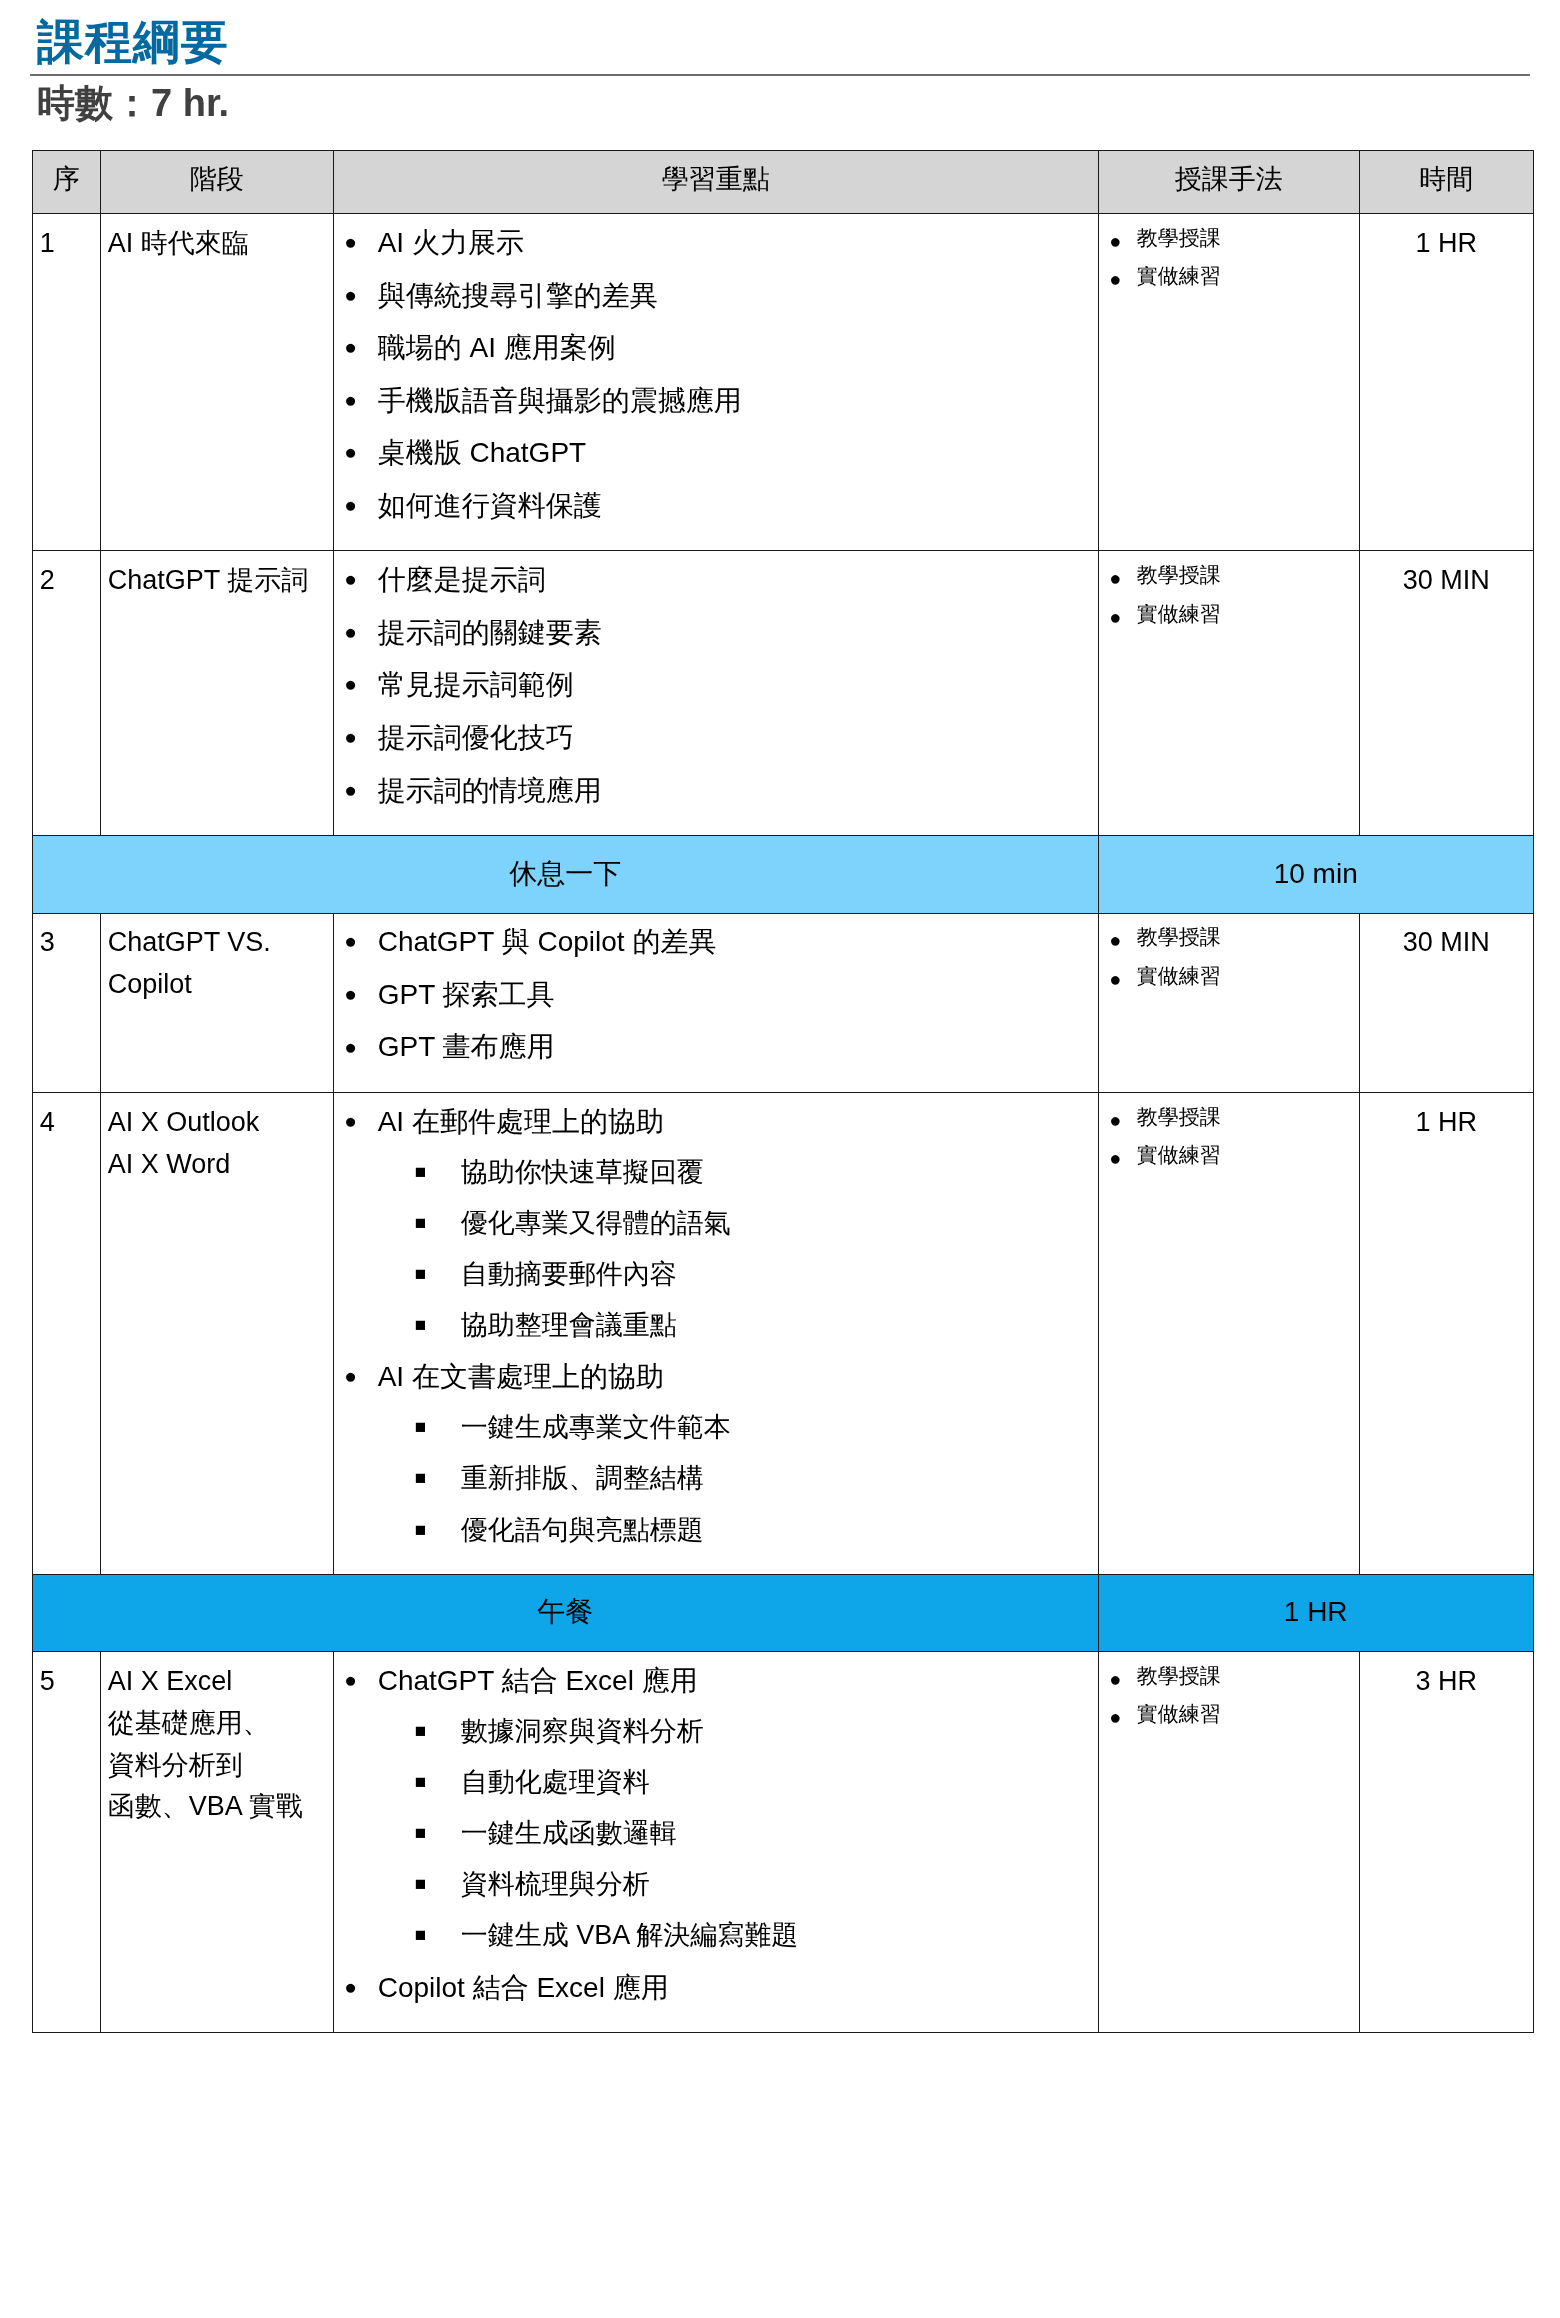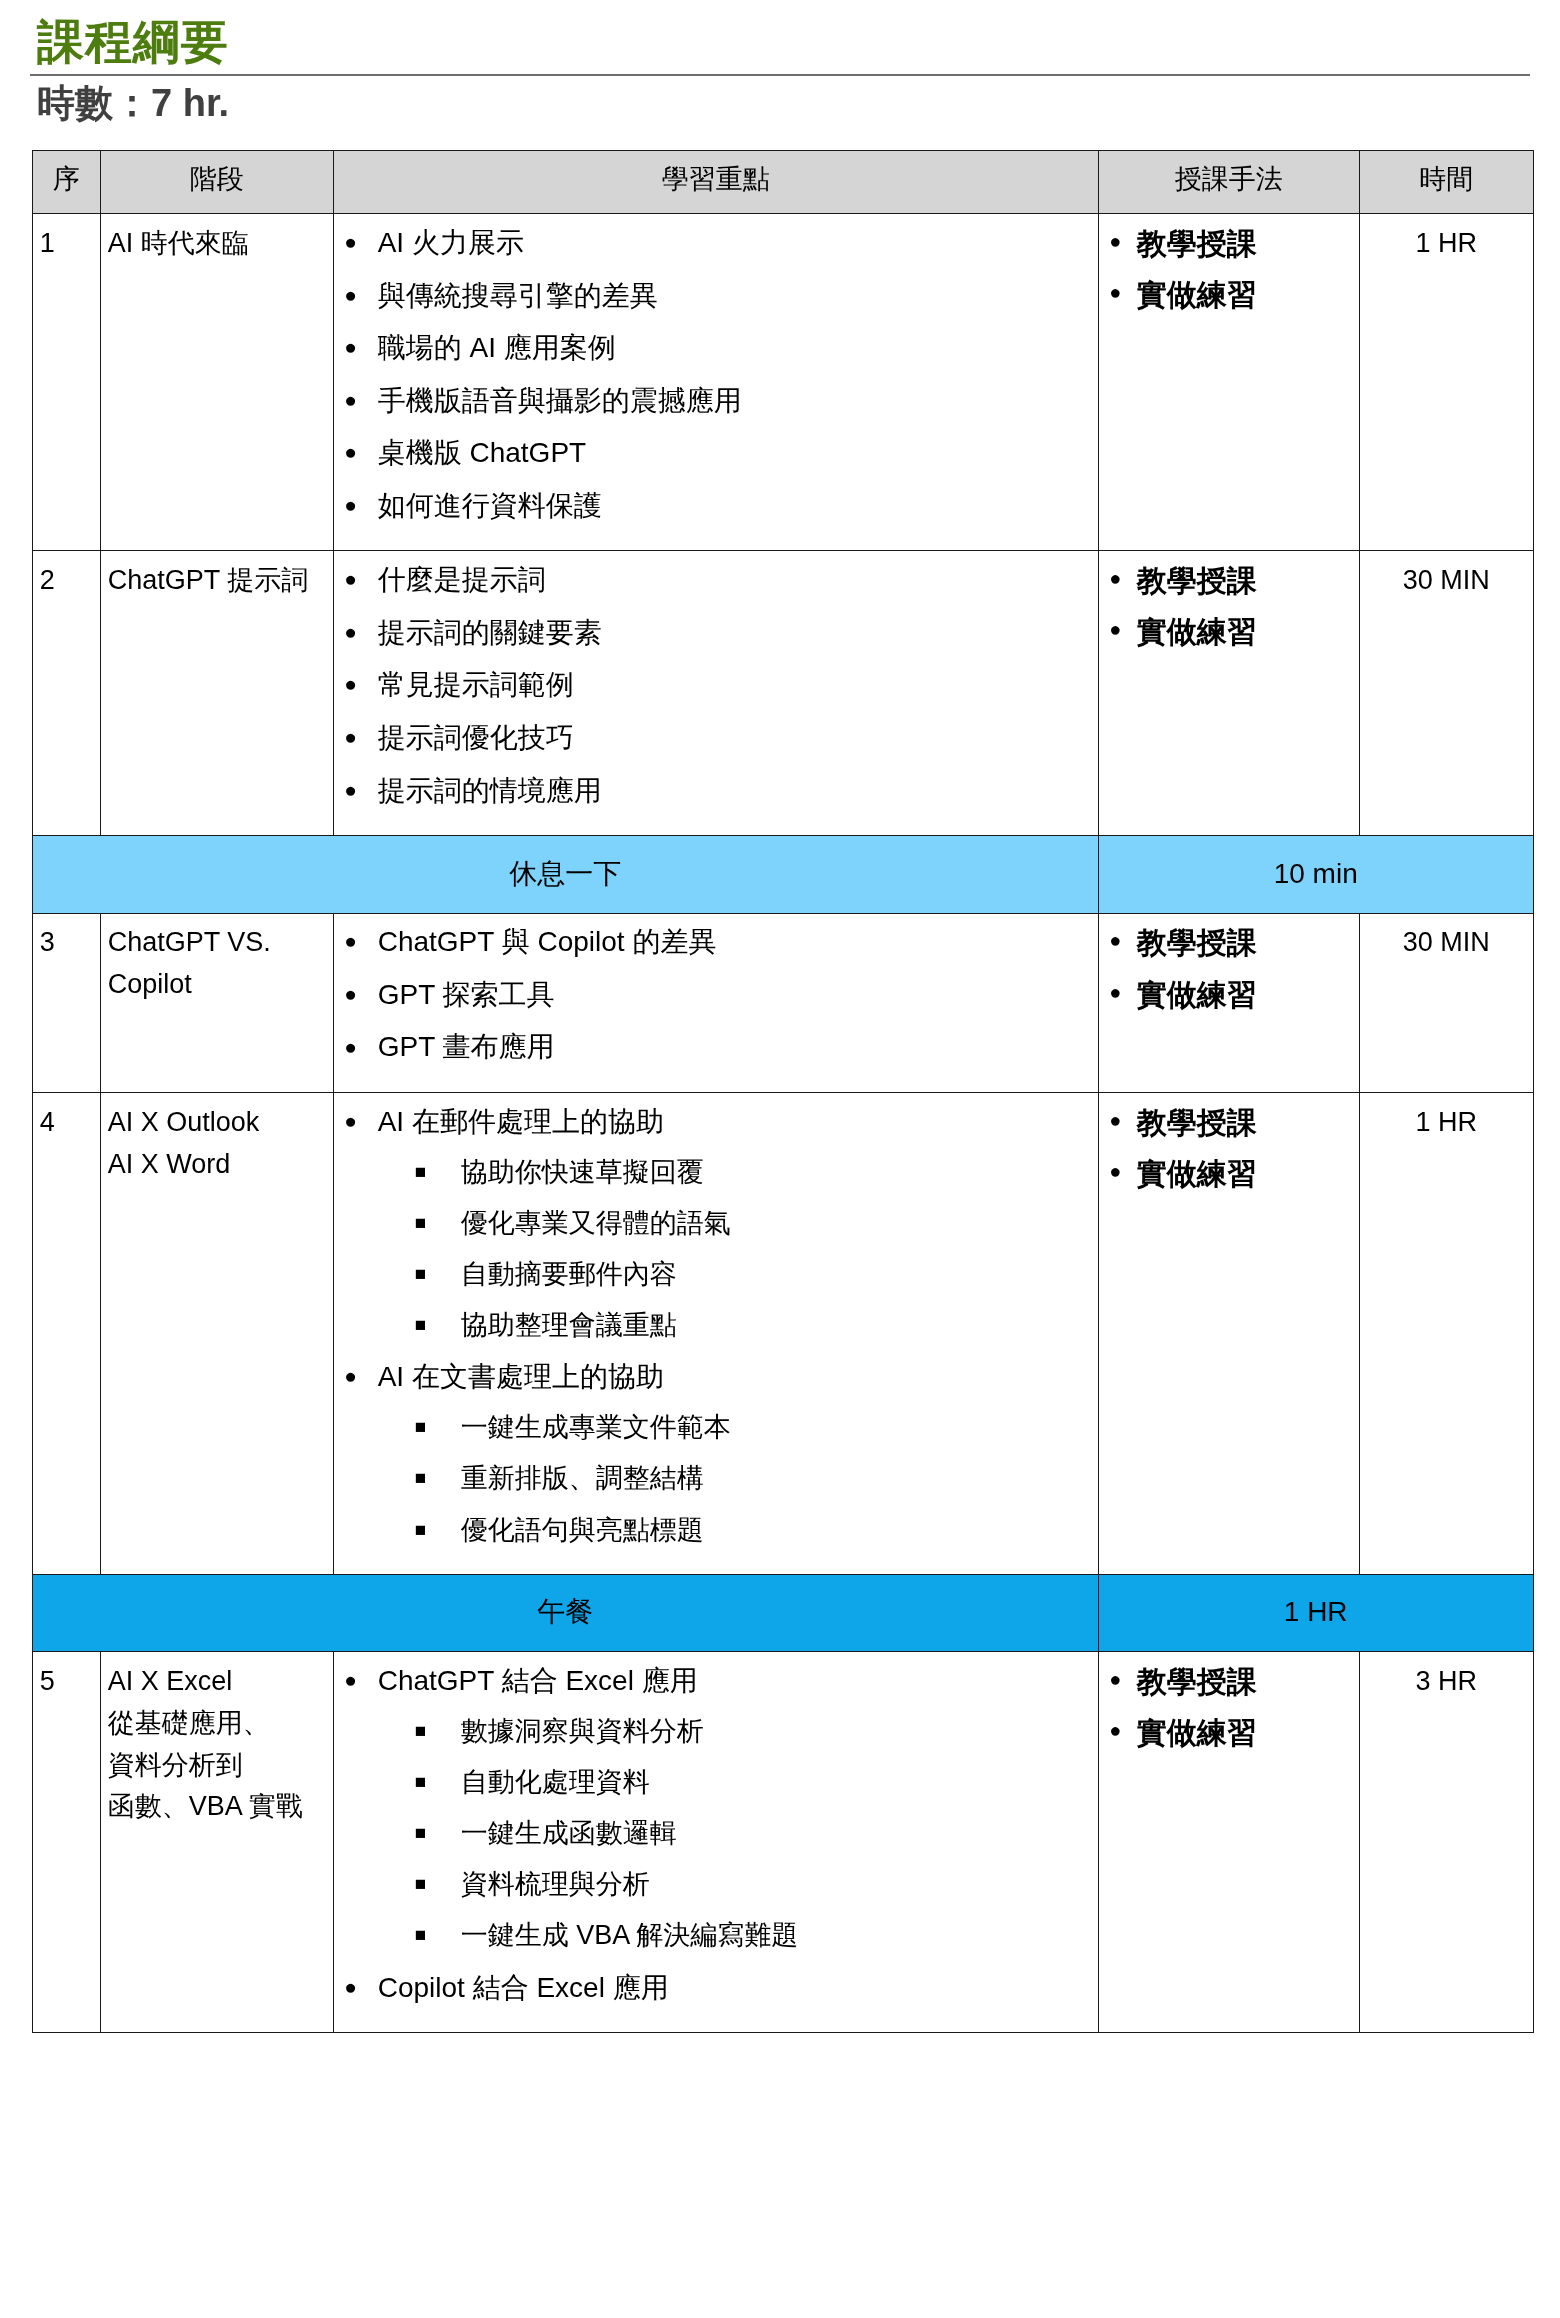--- a/index.html
+++ b/index.html
@@ -16,21 +16,21 @@
   }
   .page {
     width: 1560px;
     padding: 15.7px 30px 0 30px;
   }
 
   
   .doc-title {
     font-size: 47px;
     font-weight: bold;
-    color: #4d7c0f;
+    color: #0369a1;
     letter-spacing: 0.9px;
     line-height: 1.12;
     margin: 0 0 5.2px 7px;
   }
   .title-rule {
     height: 2.6px;
     background: #6d6d6d;
     width: 100%;
     margin: 0 0 3.5px 0;
   }
@@ -137,23 +137,22 @@
 
   ul.method-list {
     list-style: none;
     margin: 0;
     padding: 0;
   }
   ul.method-list > li {
     position: relative;
     padding-left: 31px;
     margin: 0 0 8.7px 0;
-    font-size: 30px;
+    font-size: 21px;
     line-height: 1.42;
-    font-weight: bold;
   }
   ul.method-list > li::before {
     content: "\25CF";
     position: absolute;
     left: 3.5px;
     top: 0px;
     font-size: 20px;
     line-height: 1.85;
   }
 

